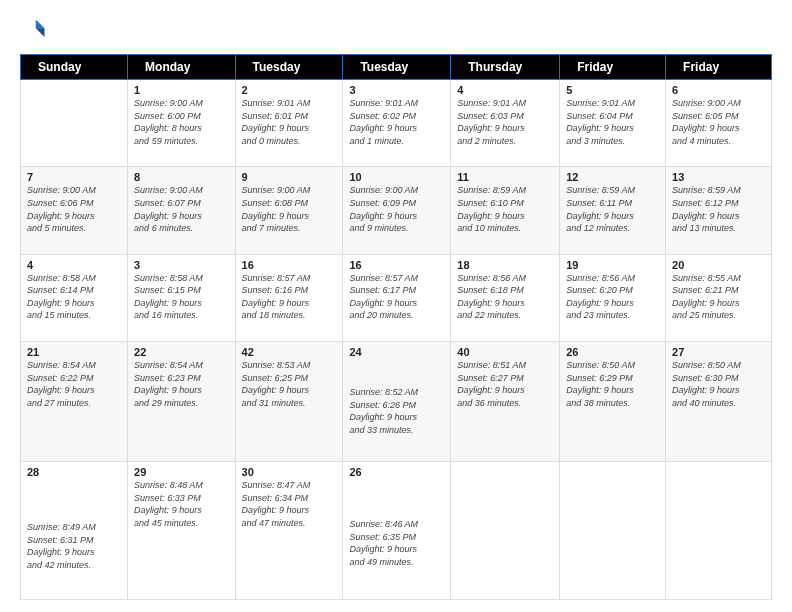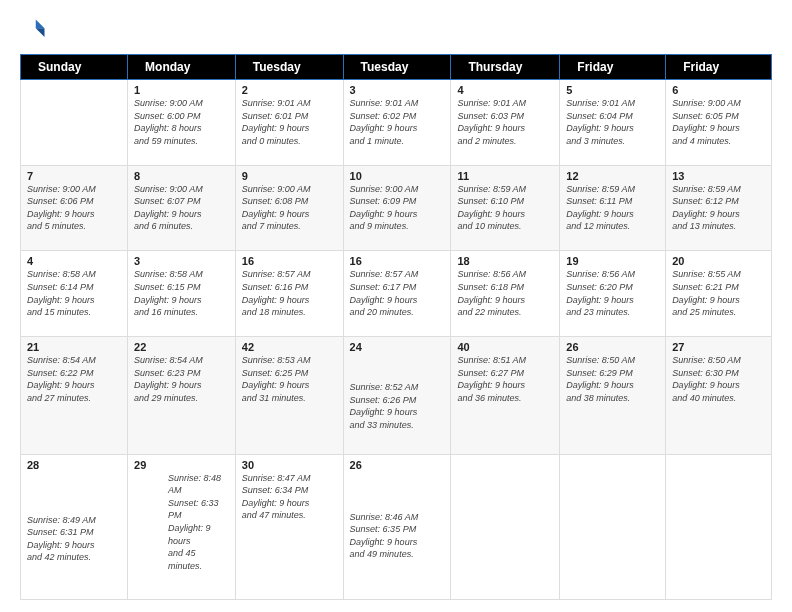--- a/index.html
+++ b/index.html
@@ -339,21 +339,21 @@
           <tr>
             <td>
               <span class="day-num">28</span>
               <div class="day-info" style="white-space: pre-line; margin-top: 43px;">Sunrise: 8:49 AM
 Sunset: 6:31 PM
 Daylight: 9 hours
 and 42 minutes.</div>
             </td>
             <td>
               <span class="day-num">29</span>
-              <div class="day-info" style="white-space: pre-line; margin-left: 34px;">Sunrise: 8:48 AM
+              <div class="day-info" style="white-space: pre-line;">Sunrise: 8:48 AM
 Sunset: 6:33 PM
 Daylight: 9 hours
 and 45 minutes.</div>
             </td>
             <td>
               <span class="day-num">30</span>
               <div class="day-info" style="white-space: pre-line;">Sunrise: 8:47 AM
 Sunset: 6:34 PM
 Daylight: 9 hours
 and 47 minutes.</div>

